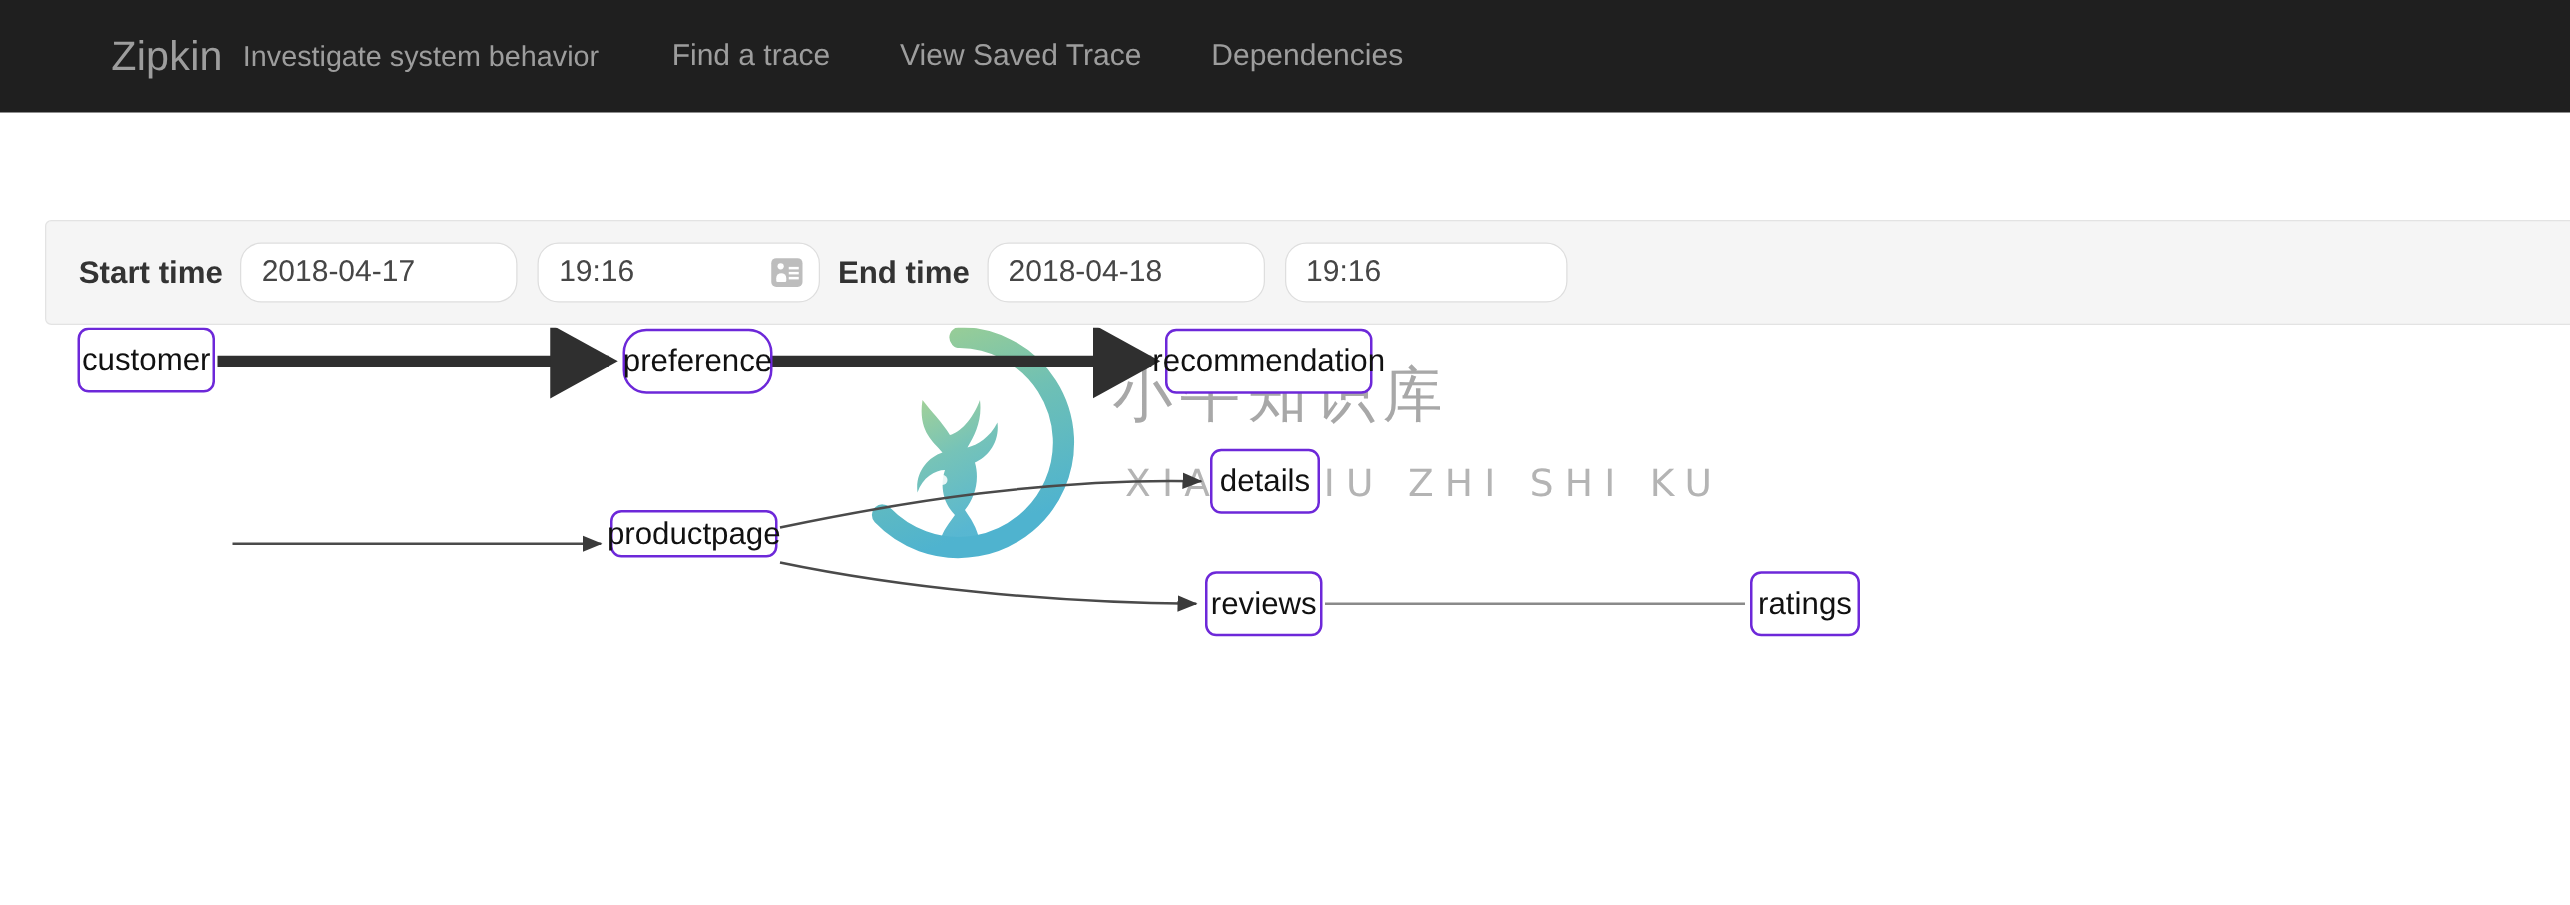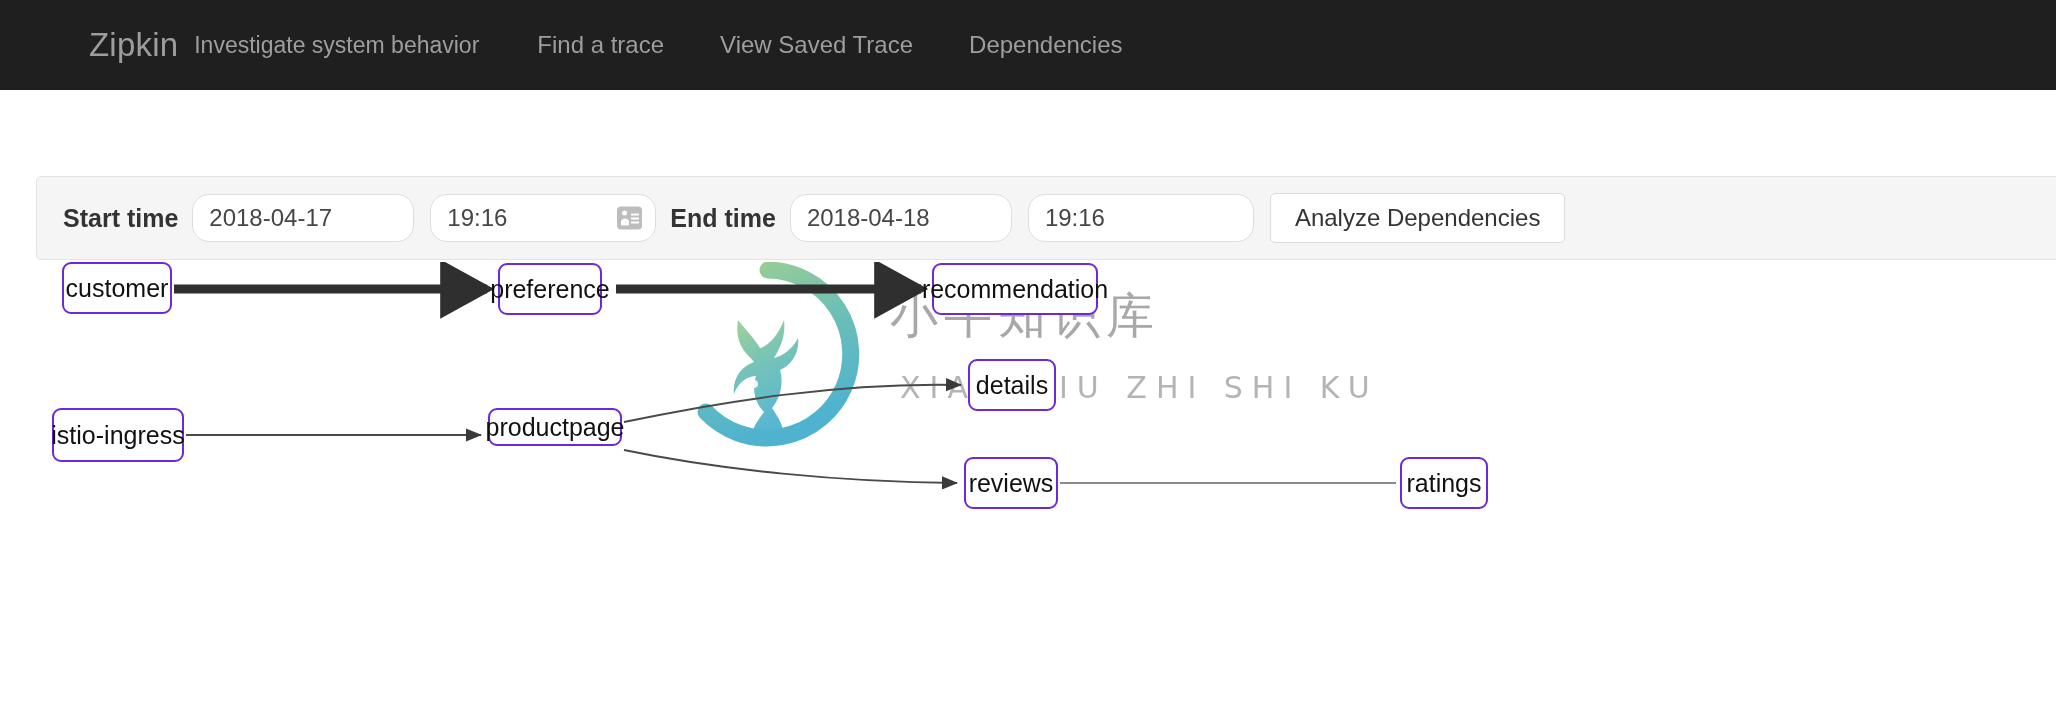--- a/index.html
+++ b/index.html
@@ -213,21 +213,20 @@
   <span class="tb-label">End time</span>
 
   <input class="tb-input w-date" type="text" value="2018-04-18" style="">
 
   <div class="gap-16"></div>
 
   <input class="tb-input w-time" type="text" value="19:16" style="">
 
   <div class="gap-16"></div>
 
-  <button id="analyze-btn">Analyze Dependencies</button>
 </div>
 
 <div id="graph-canvas">
 
   <div id="watermark">
     <svg id="watermark-logo" viewBox="0 0 200 190">
       <defs>
         <linearGradient id="wmGrad" x1="0" y1="0" x2="0.3" y2="1">
           <stop offset="0%" stop-color="#9ecf92"></stop>
           <stop offset="45%" stop-color="#6fc0b4"></stop>
@@ -263,20 +262,19 @@
     <line x1="186" y1="173" x2="481" y2="173" stroke="#4a4a4a" stroke-width="2" marker-end="url(#arrowThin)"></line>
 
     <path d="M 624 160 C 720 140, 840 120, 961 123" fill="none" stroke="#4a4a4a" stroke-width="2" marker-end="url(#arrowThin)"></path>
 
     <path d="M 624 188 C 720 208, 840 220, 957 221" fill="none" stroke="#4a4a4a" stroke-width="2" marker-end="url(#arrowThin)"></path>
 
     <line x1="1060" y1="221" x2="1396" y2="221" stroke="#8a8a8a" stroke-width="2"></line>
   </svg>
 
   <div class="node" style="left:62px;  top:0px;   width:110px; height:52px;">customer</div>
-  <div class="node" style="left:498px; top:1px;   width:104px; height:52px;">preference</div>
+  <div class="node" style="left:498px; top:1px;   width:120px; height:52px;border-radius:19px;">preference</div>
   <div class="node" style="left:932px; top:1px;   width:166px; height:52px;">recommendation</div>
-  <div class="node" style="left:52px;  top:146px; width:132px; height:54px;">istio-ingress</div>
   <div class="node" style="left:488px; top:146px; width:134px; height:38px;">productpage</div>
   <div class="node" style="left:968px; top:97px;  width:88px;  height:52px;">details</div>
   <div class="node" style="left:964px; top:195px; width:94px;  height:52px;">reviews</div>
   <div class="node" style="left:1400px;top:195px; width:88px;  height:52px;">ratings</div>
 </div>
 
 </body></html>

